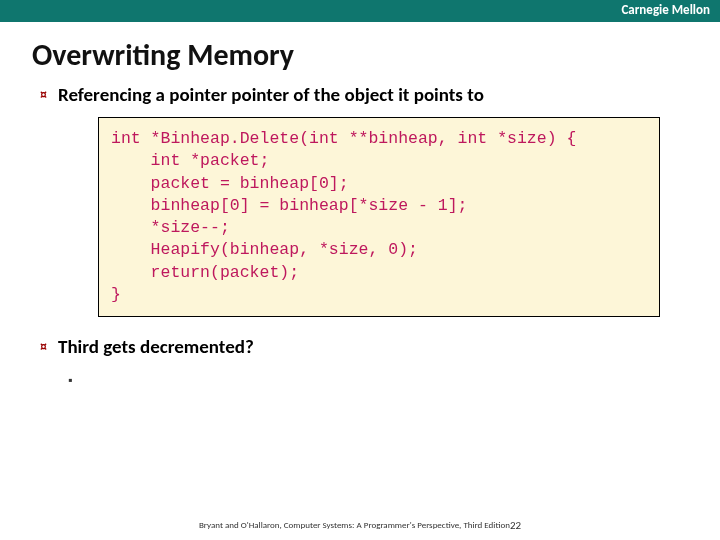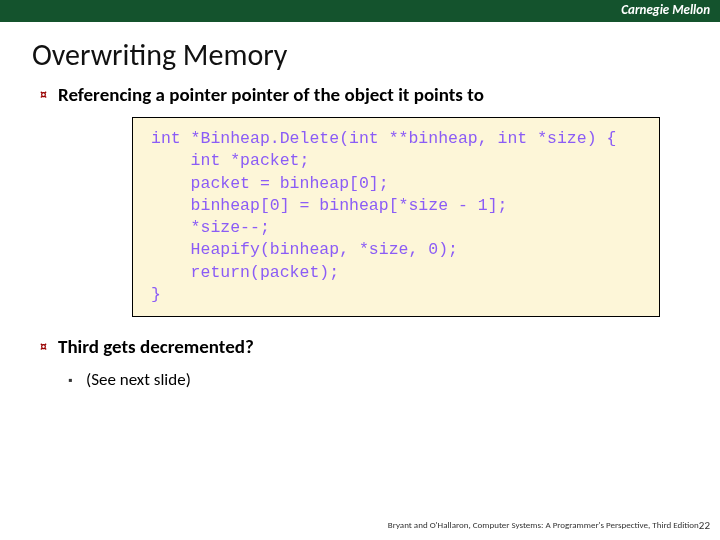--- a/index.html
+++ b/index.html
@@ -6,31 +6,30 @@
   html, body { width: 720px; height: 540px; font-family: Calibri, Arial, sans-serif; background: #fff; }
   .slide {
     width: 720px;
     height: 540px;
     position: relative;
     display: flex;
     flex-direction: column;
   }
   .topbar {
     height: 22px;
-    background: #14532d;
+    background: #0f766e;
     color: #fff;
     font-weight: bold;
     font-size: 13px;
     text-align: right;
     padding: 2px 10px 0 0;
-    font-style: italic;
   }
   .title {
     font-family: Calibri, Arial, sans-serif;
-    font-weight: normal;
+    font-weight: bold;
     font-size: 30px;
     color: #111;
     padding: 14px 0 10px 32px;
   }
   .content {
     padding: 0 32px 0 40px;
     flex: 1;
   }
   .bullet-row {
     display: flex;
@@ -45,29 +44,29 @@
     line-height: 24px;
     font-weight: bold;
   }
   .bullet-text {
     font-size: 19px;
     font-weight: bold;
     color: #000;
     line-height: 24px;
   }
   .code-box {
-    margin: 4px 28px 18px 92px;
+    margin: 4px 28px 18px 58px;
     background: #fdf6d8;
     border: 1px solid #000;
-    padding: 10px 18px;
+    padding: 10px 12px;
     font-family: "Courier New", monospace;
     font-size: 16.5px;
     line-height: 1.35;
     white-space: pre;
-    color: #8b5cf6;
+    color: #be185d;
   }
   .sub-row {
     display: flex;
     align-items: flex-start;
     margin-left: 28px;
     margin-top: 4px;
   }
   .sub-sym {
     width: 18px;
     flex-shrink: 0;
@@ -79,21 +78,21 @@
     font-size: 17px;
     color: #000;
     line-height: 22px;
   }
   .footer {
     position: absolute;
     bottom: 8px;
     left: 10px;
     right: 10px;
     display: flex;
-    justify-content: flex-end;
+    justify-content: center;
     font-size: 9px;
     color: #333;
   }
   .footer-right {
     font-size: 11px;
   }
 </style>
 </head>
 <body>
 
@@ -121,21 +120,20 @@
     return(packet);
 }</div>
 
     <div class="bullet-row">
       <span class="bullet-sym">¤</span>
       <span class="bullet-text">Third gets decremented?</span>
     </div>
 
     <div class="sub-row">
       <span class="sub-sym">▪</span>
-      <span class="sub-text">(See next slide)</span>
     </div>
 
   </div>
 
   <div class="footer">
     <span>Bryant and O'Hallaron, Computer Systems: A Programmer's Perspective, Third Edition</span>
     <span class="footer-right">22</span>
   </div>
 
 </div>

